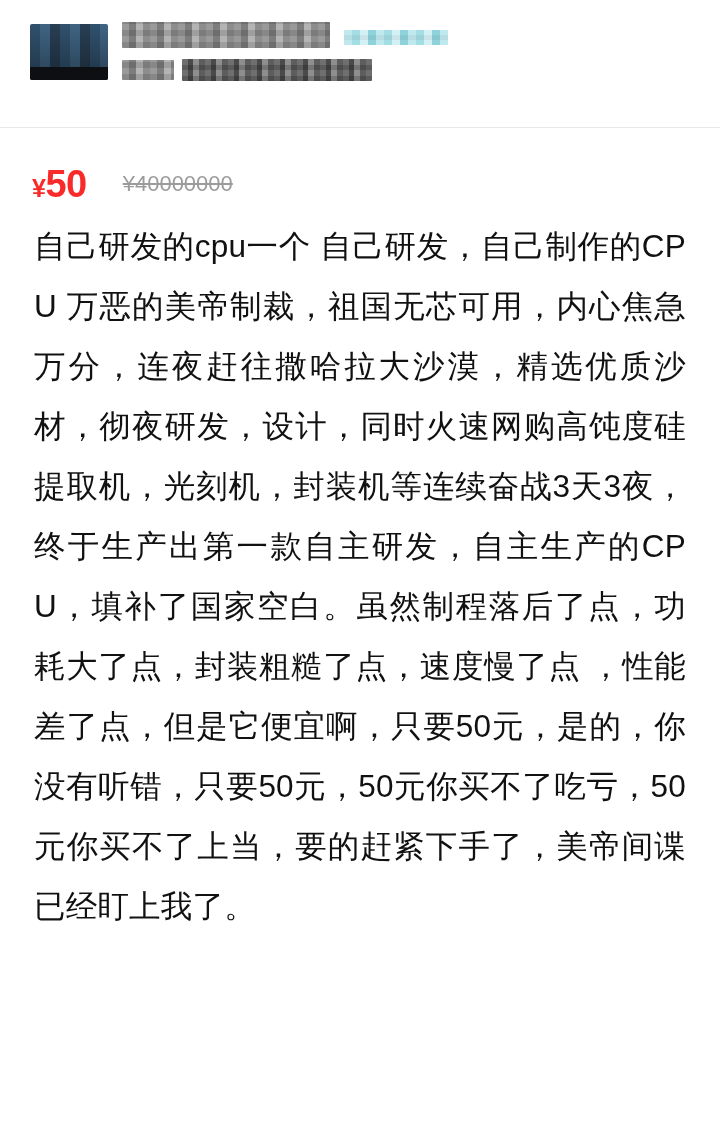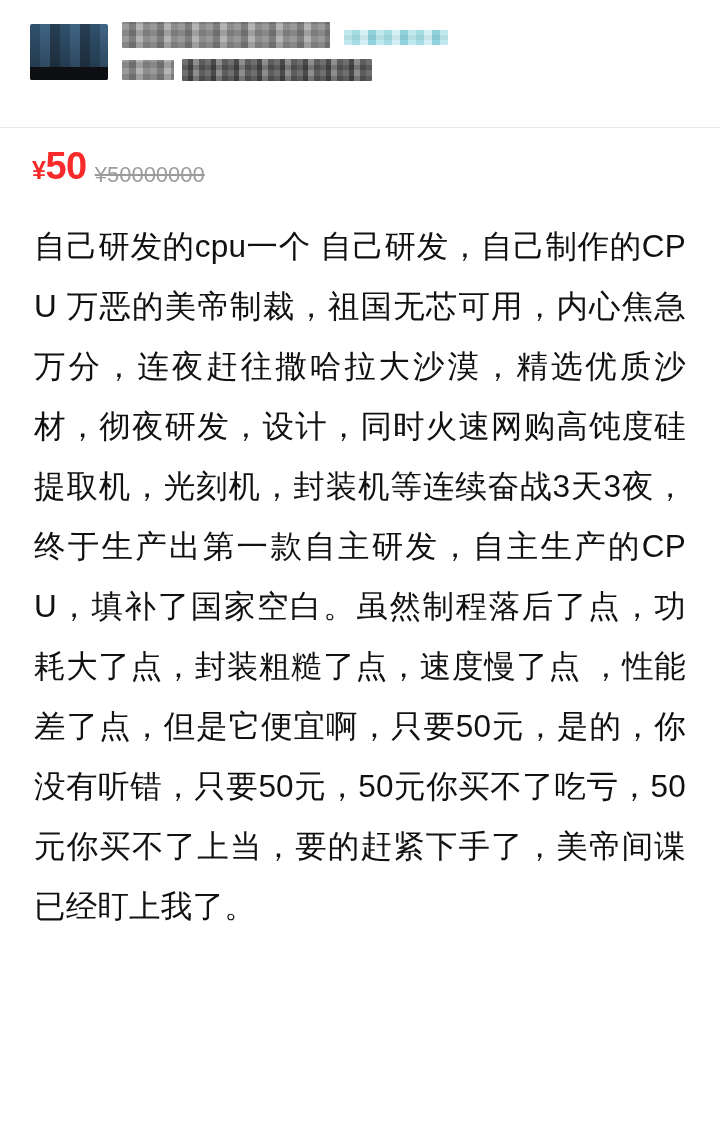--- a/index.html
+++ b/index.html
@@ -95,23 +95,24 @@
       repeating-linear-gradient(90deg,
         #6f6f6f 0 6px, #4a4a4a 6px 11px, #8e8e8e 11px 17px, #5d5d5d 17px 23px),
       repeating-linear-gradient(0deg, rgba(0,0,0,0.18) 0 5px, rgba(255,255,255,0.12) 5px 11px);
     background-blend-mode: multiply, normal;
   }
 
   
   .price-row {
     padding: 52px 0 0 32px;
     display: flex;
-    align-items: flex-end;
+    align-items: center;
     height: 60px;
     box-sizing: border-box;
+    gap: 28px;
   }
   .price-current {
     color: #f92a2a;
     font-weight: 700;
     letter-spacing: -0.5px;
     white-space: nowrap;
   }
   .price-current .cur-symbol { font-size: 25px; }
   .price-current .cur-value { font-size: 38px; }
   .price-original {
@@ -149,16 +150,16 @@
         <span class="redact redact-sub-b"></span>
       </div>
     </div>
   </div>
 </div>
 
 <div class="price-row">
   <div class="price-current">
     <span class="cur-symbol">¥</span><span class="cur-value">50</span>
   </div>
-  <div class="price-original">¥50000000</div>
+  <div class="price-original">¥40000000</div>
 </div>
 
 <div class="description">自己研发的cpu一个 自己研发，自己制作的CPU 万恶的美帝制裁，祖国无芯可用，内心焦急万分，连夜赶往撒哈拉大沙漠，精选优质沙材，彻夜研发，设计，同时火速网购高饨度硅提取机，光刻机，封装机等连续奋战3天3夜，终于生产出第一款自主研发，自主生产的CPU，填补了国家空白。虽然制程落后了点，功耗大了点，封装粗糙了点，速度慢了点 ，性能差了点，但是它便宜啊，只要50元，是的，你没有听错，只要50元，50元你买不了吃亏，50元你买不了上当，要的赶紧下手了，美帝间谍已经盯上我了。</div>
 
 </body></html>

